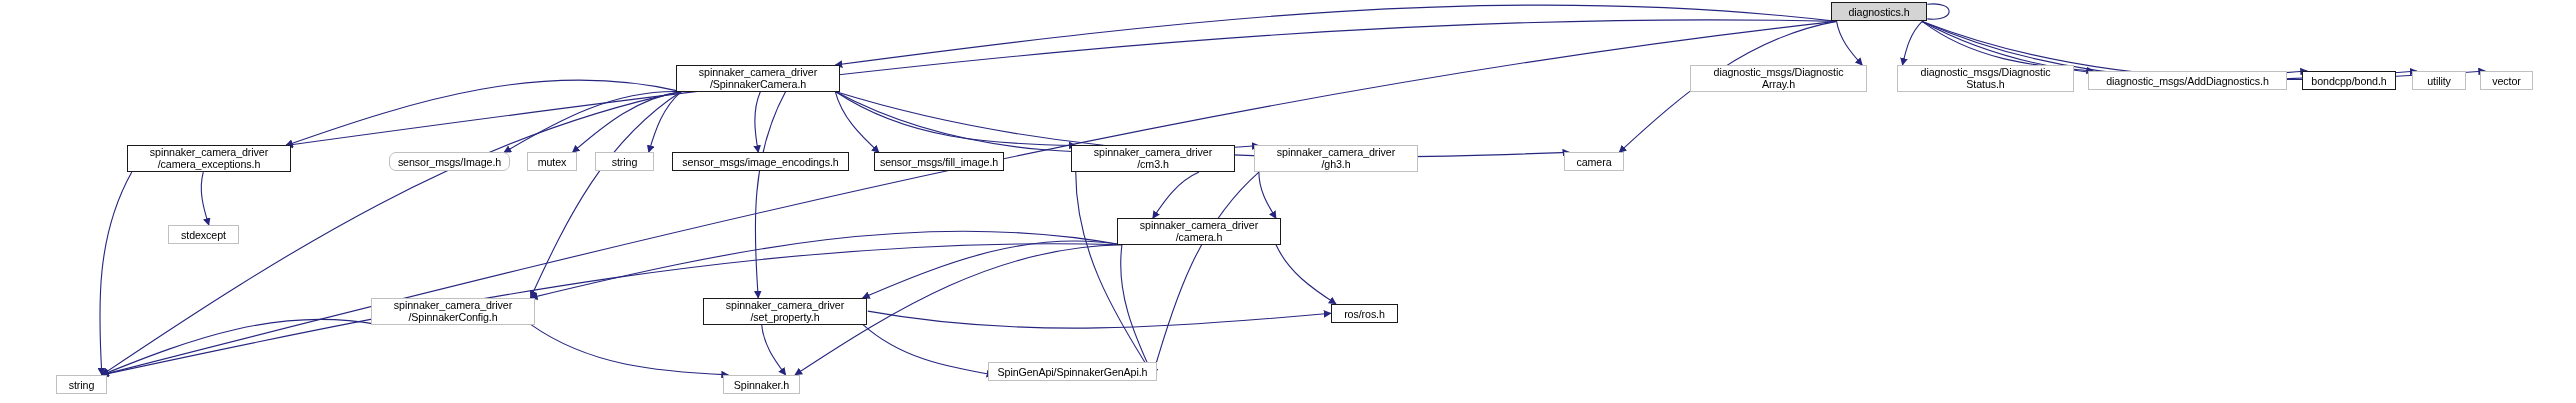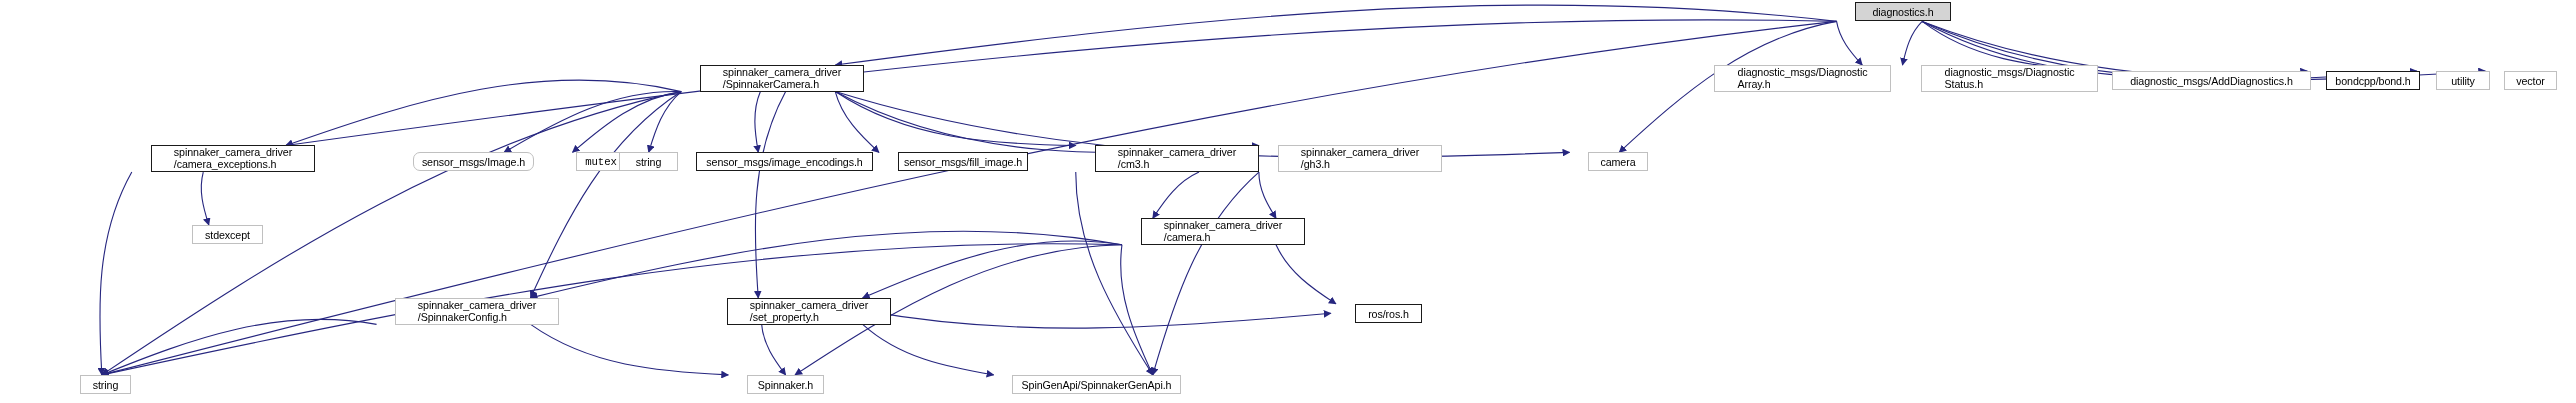--- a/index.html
+++ b/index.html
@@ -26,28 +26,27 @@
     pointer-events: none;
   }
   .node {
     position: absolute;
     box-sizing: border-box;
     background: #ffffff;
     border: 0.9px solid #c0c0c0;
     color: #000000;
     font-size: 10.7px;
     line-height: 12px;
-    text-align: left;
+    text-align: center;
     display: flex;
     align-items: center;
     justify-content: center;
     white-space: pre;
     letter-spacing: -0.1px;
     z-index: 5;
-    margin-left: 24px;
   }
   .node.bold {
     border: 1.2px solid #1a1a1a;
   }
   .node.root {
     background: #d4d4d4;
     border: 1.2px solid #1a1a1a;
   }
   .node span {
     display: block;
@@ -114,34 +113,34 @@
 Array.h</span></div>
     <div class="node " style="left: 1897px; top: 65px; width: 177px; height: 26.5px;"><span>diagnostic_msgs/Diagnostic
 Status.h</span></div>
     <div class="node " style="left: 2088px; top: 71px; width: 199px; height: 19px;"><span>diagnostic_msgs/AddDiagnostics.h</span></div>
     <div class="node bold" style="left: 2302px; top: 71px; width: 94px; height: 19px;"><span>bondcpp/bond.h</span></div>
     <div class="node " style="left: 2412px; top: 71px; width: 54px; height: 19px;"><span>utility</span></div>
     <div class="node " style="left: 2480px; top: 71px; width: 53px; height: 19px;"><span>vector</span></div>
     <div class="node bold" style="left: 127px; top: 145px; width: 164px; height: 26.5px;"><span>spinnaker_camera_driver
 /camera_exceptions.h</span></div>
     <div class="node " style="left: 389px; top: 152px; width: 121px; height: 19px; border-radius: 7px;"><span>sensor_msgs/Image.h</span></div>
-    <div class="node " style="left: 552px; top: 152px; width: 50px; height: 19px; font-family: Liberation Mono, monospace;"><span>mutex</span></div>
+    <div class="node " style="left: 527px; top: 152px; width: 50px; height: 19px;"><span>mutex</span></div>
     <div class="node " style="left: 595px; top: 152px; width: 59px; height: 19px;"><span>string</span></div>
     <div class="node bold" style="left: 672px; top: 152px; width: 177px; height: 19px;"><span>sensor_msgs/image_encodings.h</span></div>
     <div class="node bold" style="left: 874px; top: 152px; width: 130px; height: 19px;"><span>sensor_msgs/fill_image.h</span></div>
     <div class="node bold" style="left: 1071px; top: 145px; width: 164px; height: 26.5px;"><span>spinnaker_camera_driver
 /cm3.h</span></div>
     <div class="node " style="left: 1254px; top: 145px; width: 164px; height: 26.5px;"><span>spinnaker_camera_driver
 /gh3.h</span></div>
     <div class="node " style="left: 1564px; top: 152px; width: 60px; height: 19px;"><span>camera</span></div>
     <div class="node " style="left: 168px; top: 225px; width: 71px; height: 19px;"><span>stdexcept</span></div>
     <div class="node bold" style="left: 1117px; top: 218px; width: 164px; height: 26.5px;"><span>spinnaker_camera_driver
 /camera.h</span></div>
     <div class="node " style="left: 371px; top: 298px; width: 164px; height: 26.5px;"><span>spinnaker_camera_driver
 /SpinnakerConfig.h</span></div>
     <div class="node bold" style="left: 703px; top: 298px; width: 164px; height: 26.5px;"><span>spinnaker_camera_driver
 /set_property.h</span></div>
     <div class="node bold" style="left: 1331px; top: 304px; width: 67px; height: 19px;"><span>ros/ros.h</span></div>
     <div class="node " style="left: 56px; top: 375px; width: 51px; height: 19px;"><span>string</span></div>
     <div class="node " style="left: 723px; top: 375px; width: 77px; height: 19px;"><span>Spinnaker.h</span></div>
-    <div class="node " style="left: 988px; top: 375px; width: 169px; height: 19px;"><span>SpinGenApi/SpinnakerGenApi.h</span></div>
+    <div class="node " style="left: 988px; top: 362px; width: 169px; height: 19px;"><span>SpinGenApi/SpinnakerGenApi.h</span></div>
   </div>
 
 
 </body></html>

